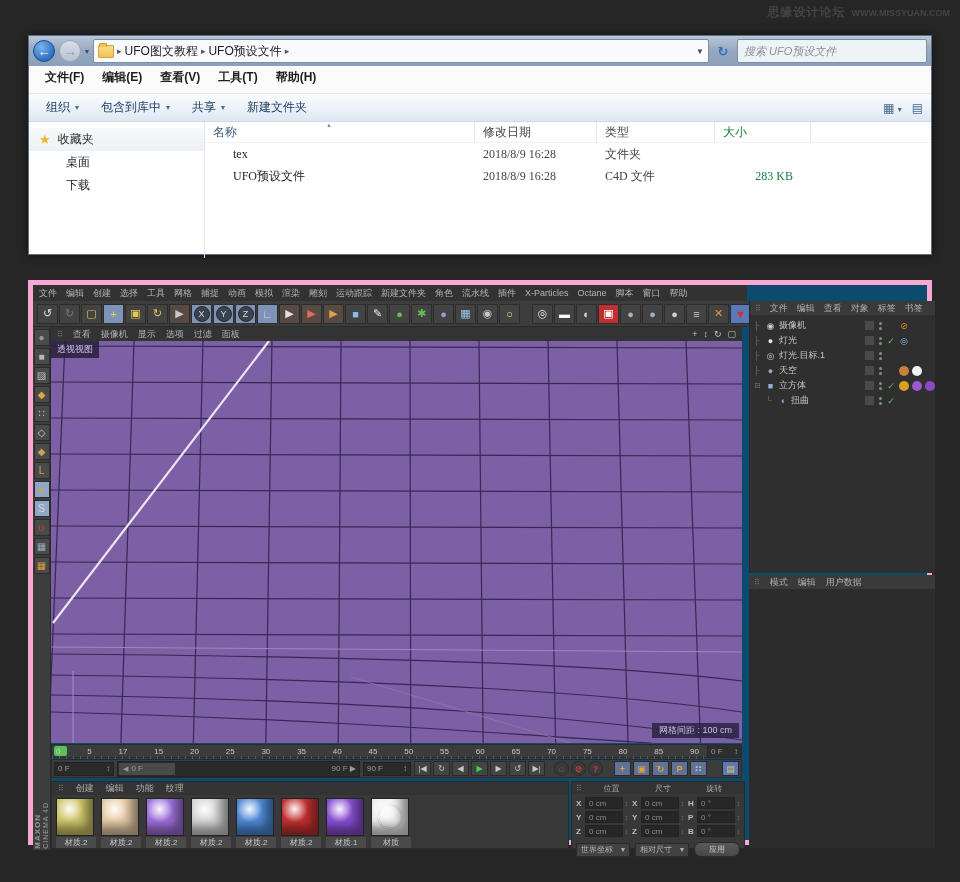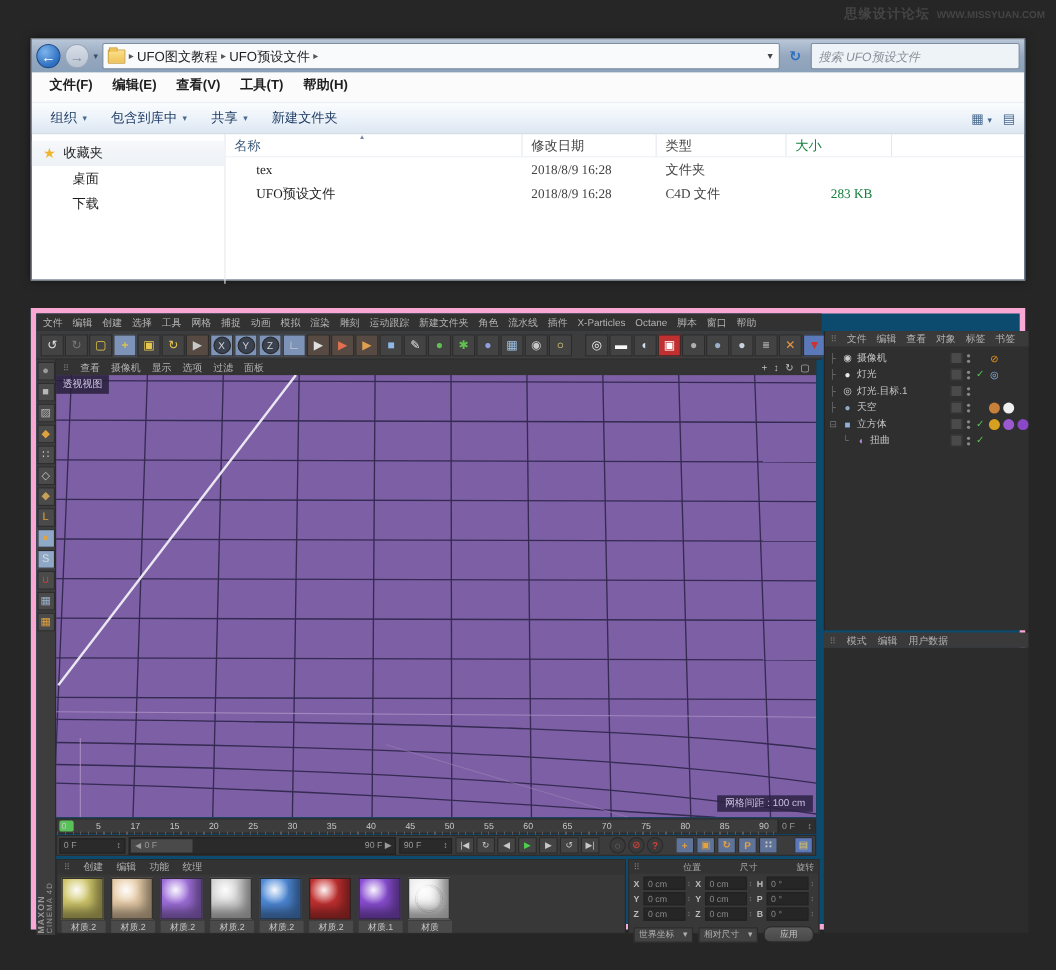--- a/index.html
+++ b/index.html
@@ -75,21 +75,21 @@
   .mat-panel{position:absolute;left:18px;top:496px;width:518px;height:68px;background:#383838;border:1px solid #2a2a2a;box-sizing:border-box;}
   .mat-menu{height:13px;background:#333;display:flex;gap:12px;align-items:center;padding:0 6px;font-size:9px;color:#b0b0b0;}
   .mat-row{display:flex;gap:5px;padding:3px 4px;}
   .mat-card{width:40px;}
   .mat-ball{width:38px;height:38px;border:1px solid #222;background:radial-gradient(circle at 35% 28%,rgba(255,255,255,.95),rgba(255,255,255,0) 38%),var(--c,#888);box-shadow:inset -7px -9px 10px rgba(0,0,0,.45);box-sizing:border-box;}
   .mat-card.ringed .mat-ball{background:radial-gradient(circle at 35% 28%,rgba(255,255,255,.95),rgba(255,255,255,0) 38%),radial-gradient(circle at 50% 50%,#f2f2f2 40%,#d8d8d8 42%,#f2f2f2 46%,#cfcfcf 48%,#efefef 52%),var(--c,#e8e8e8);}
   .mat-lab{margin-top:1px;height:11px;background:#4a4a4a;color:#c8c8c8;font-size:8px;display:flex;align-items:center;justify-content:center;}
   .coord-panel{position:absolute;left:538px;top:496px;width:174px;height:68px;background:#383838;border:1px solid #2a2a2a;box-sizing:border-box;font-size:8px;color:#9a9a9a;}
   .coord-head{height:12px;display:flex;align-items:center;gap:0;padding:0 4px;background:#333;}
   .coord-head .grip{color:#777;margin-right:4px;}
-  .coord-head span.h{flex:1;text-align:right;color:#a8a8a8;}
+  .coord-head span.h{flex:1;text-align:center;color:#a8a8a8;}
   .coord-grid{display:grid;grid-template-columns:1fr 1fr 1fr;gap:2px 4px;padding:3px 4px;}
   .cfield{display:flex;align-items:center;gap:2px;}
   .cfield .l{width:7px;color:#bdbdbd;font-weight:bold;}
   .cfield .box{flex:1;background:#262626;border:1px solid #222;height:10px;display:flex;align-items:center;padding-left:3px;color:#8a8a8a;}
   .cfield .sp{color:#777;font-size:7px;}
   .coord-foot{display:flex;gap:5px;padding:2px 4px;align-items:center;}
   .csel{flex:1;background:#424242;border:1px solid #2a2a2a;height:12px;display:flex;align-items:center;justify-content:space-between;padding:0 4px;color:#b0b0b0;}
   .capply{flex:1;background:linear-gradient(#5a5a5a,#474747);border:1px solid #2a2a2a;border-radius:7px;height:13px;display:flex;align-items:center;justify-content:center;color:#c8c8c8;}
   .om-panel{position:absolute;left:716px;top:16px;width:186px;height:272px;background:#2f2f2f;border-left:1px solid #262626;box-sizing:border-box;}
   .om-menu{height:14px;background:#3a3a3a;display:flex;gap:9px;align-items:center;padding:0 5px;font-size:9px;color:#b0b0b0;}

